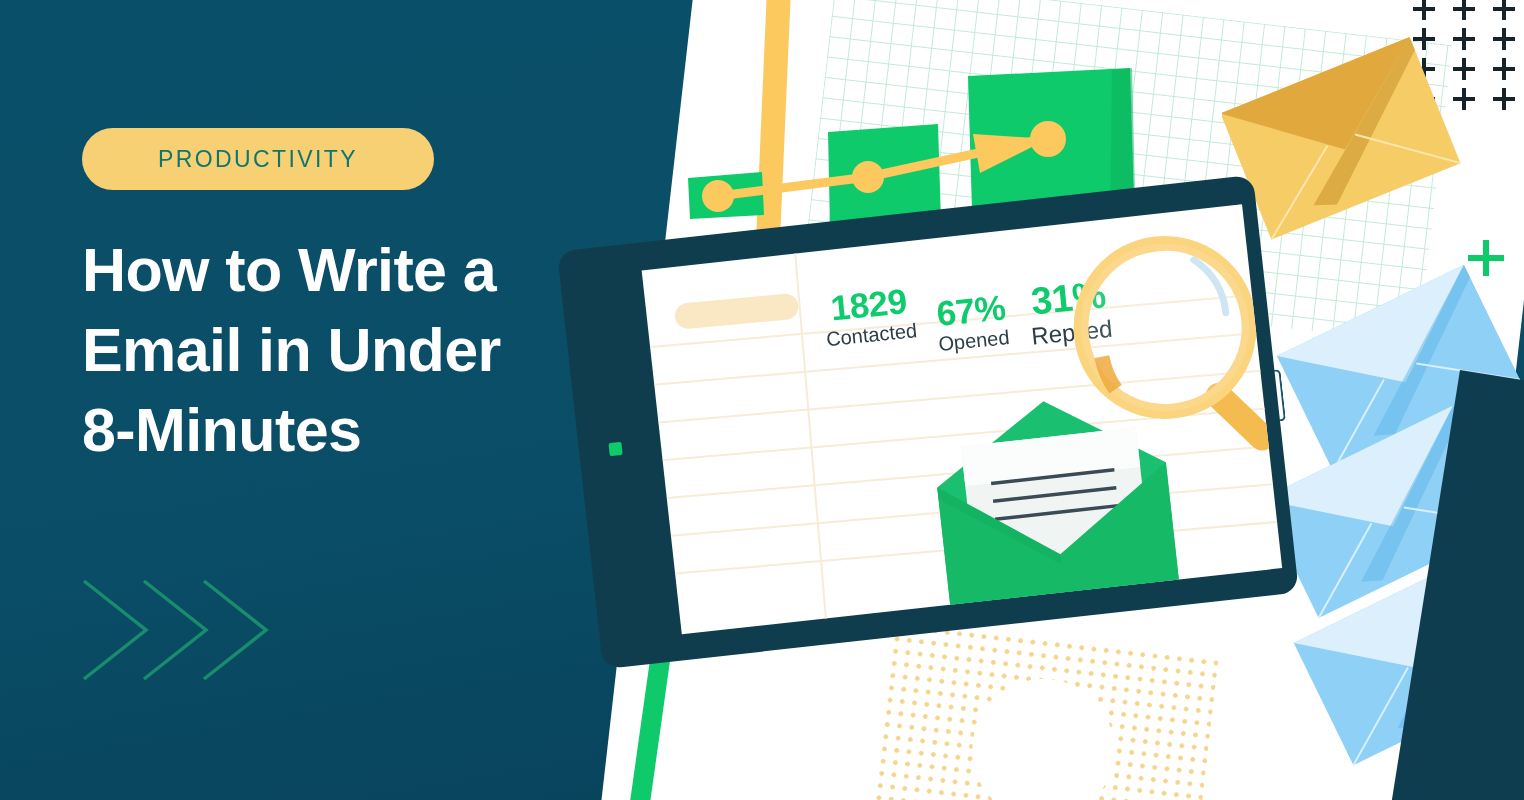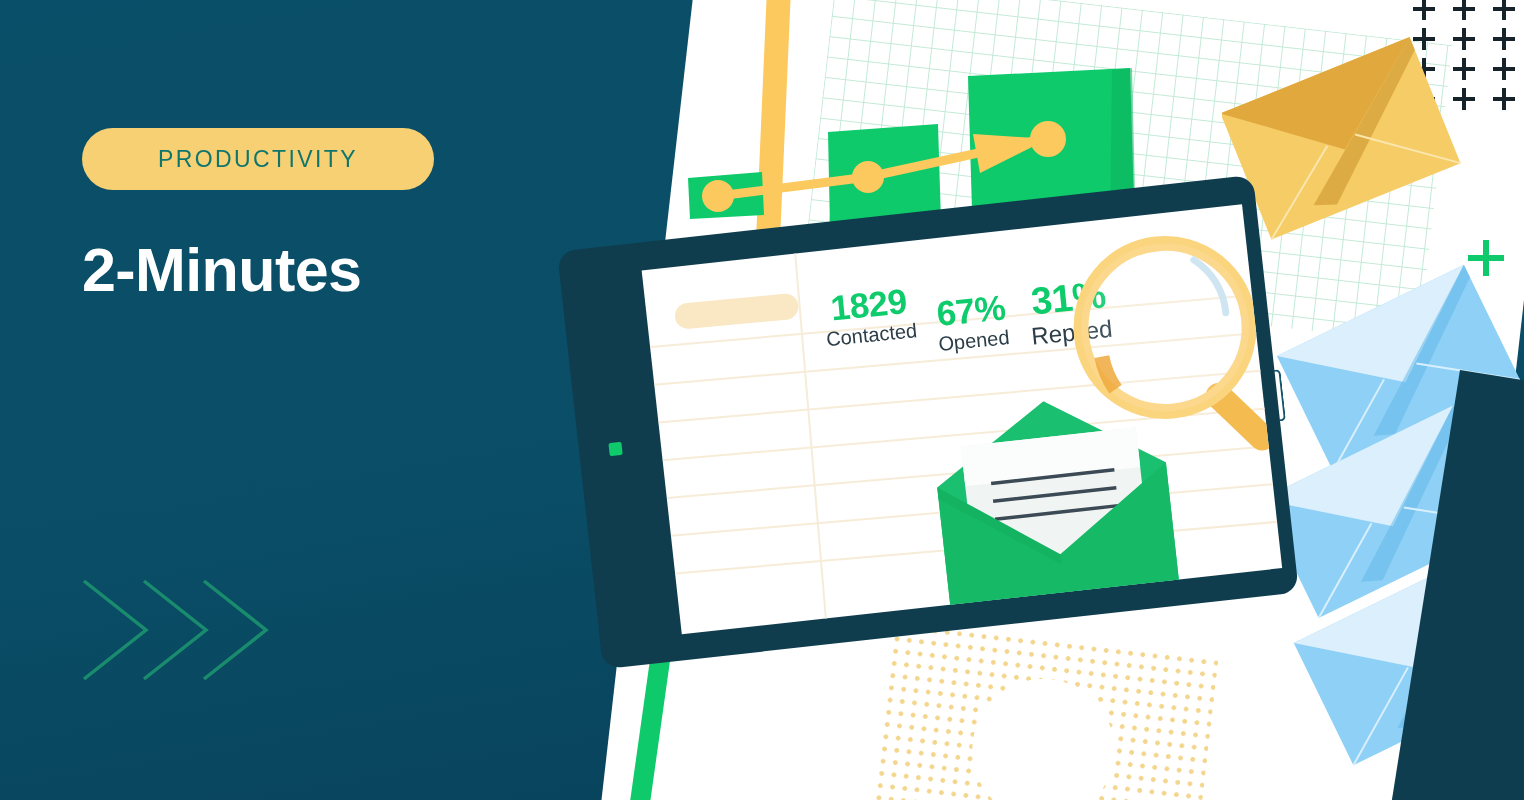--- a/index.html
+++ b/index.html
@@ -385,21 +385,23 @@
       </svg>
 
     </div>
   </div>
 
   <div class="badge">
     <span>PRODUCTIVITY</span>
   </div>
 
   <h1 class="headline">
-    <span class="hl-row"><span class="hl-line"><span>2-Minutes</span></span></span>
+    <span class="hl-row"><span class="hl-line"><span>How to Write a</span></span></span>
+    <span class="hl-row"><span class="hl-line"><span>Email in Under</span></span></span>
+    <span class="hl-row"><span class="hl-line"><span>8-Minutes</span></span></span>
   </h1>
 
   <svg class="chevrons" viewBox="0 0 230 110">
     <polyline points="6,6 68,55 6,104" fill="none" stroke="#1a8c6e" stroke-width="3.5"></polyline>
     <polyline points="66,6 128,55 66,104" fill="none" stroke="#1a8c6e" stroke-width="3.5"></polyline>
     <polyline points="126,6 188,55 126,104" fill="none" stroke="#1a8c6e" stroke-width="3.5"></polyline>
   </svg>
 
 </div>
 

